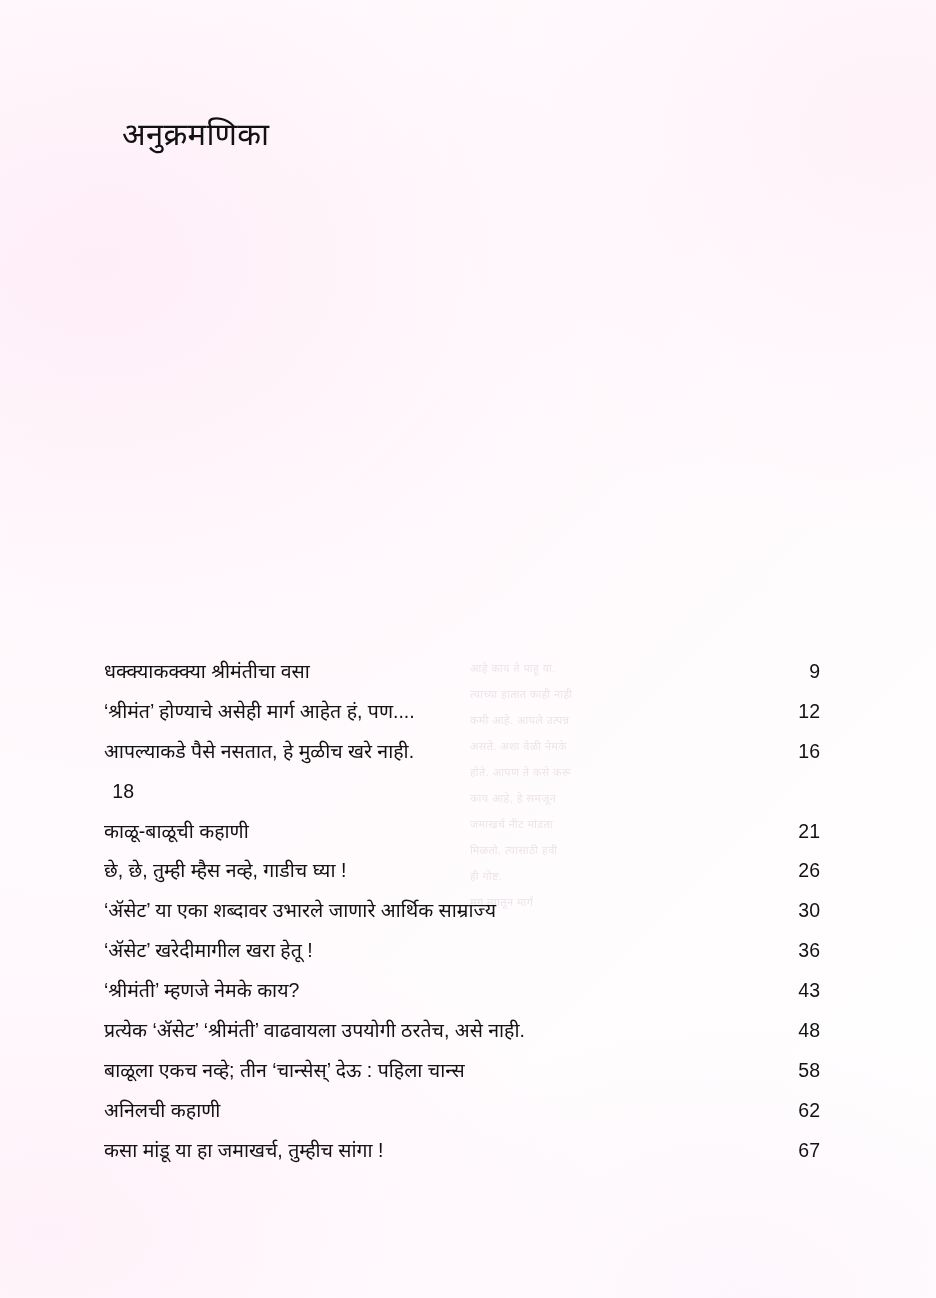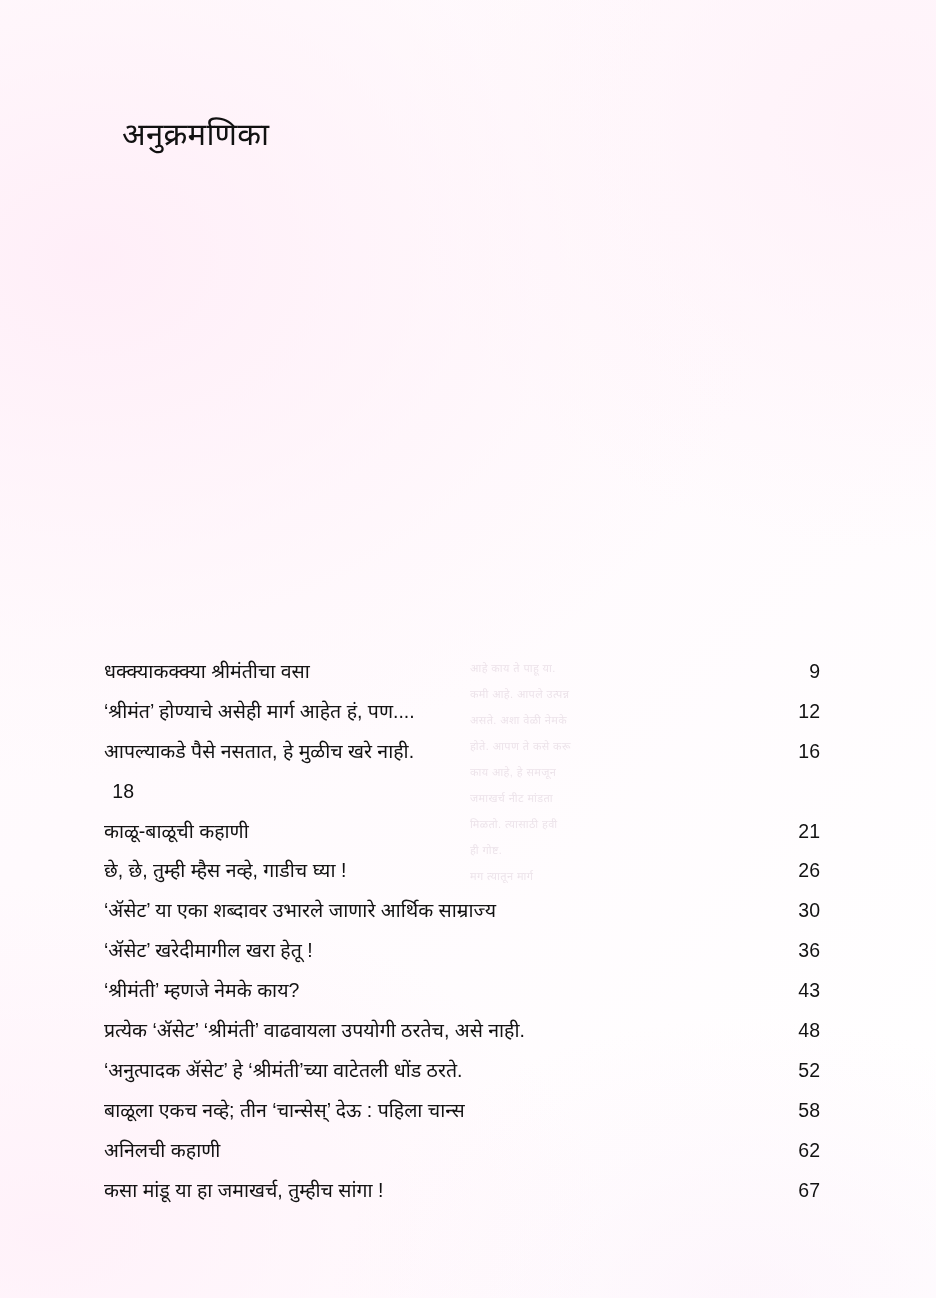--- a/index.html
+++ b/index.html
@@ -77,20 +77,21 @@
   }
   .ghost div { white-space: nowrap; }
 </style>
 </head>
 <body>
 
 <div class="page">
 
   <div class="ghost">
     <div>आहे काय ते पाहू या.</div>
+    <div>त्याच्या हातात काही नाही</div>
     <div>कमी आहे. आपले उत्पन्न</div>
     <div>असते. अशा वेळी नेमके</div>
     <div>होते. आपण ते कसे करू</div>
     <div>काय आहे, हे समजून</div>
     <div>जमाखर्च नीट मांडता</div>
     <div>मिळतो. त्यासाठी हवी</div>
     <div>ही गोष्ट.</div>
     <div>मग त्यातून मार्ग</div>
   </div>
 
@@ -140,24 +141,20 @@
     <div class="toc-row">
       <span class="toc-title">‘श्रीमंती’ म्हणजे नेमके काय?</span>
       <span class="toc-page">43</span>
     </div>
 
     <div class="toc-row">
       <span class="toc-title">प्रत्येक ‘ॲसेट’ ‘श्रीमंती’ वाढवायला उपयोगी ठरतेच, असे नाही.</span>
       <span class="toc-page">48</span>
     </div>
 
-    <div class="toc-row">
-      <span class="toc-title">‘अनुत्पादक ॲसेट’ हे ‘श्रीमंती’च्या वाटेतली धोंड ठरते.</span>
-      <span class="toc-page">52</span>
-    </div>
 
     <div class="toc-row">
       <span class="toc-title">बाळूला एकच नव्हे; तीन ‘चान्सेस्’ देऊ : पहिला चान्स</span>
       <span class="toc-page">58</span>
     </div>
 
     <div class="toc-row">
       <span class="toc-title">अनिलची कहाणी</span>
       <span class="toc-page">62</span>
     </div>

